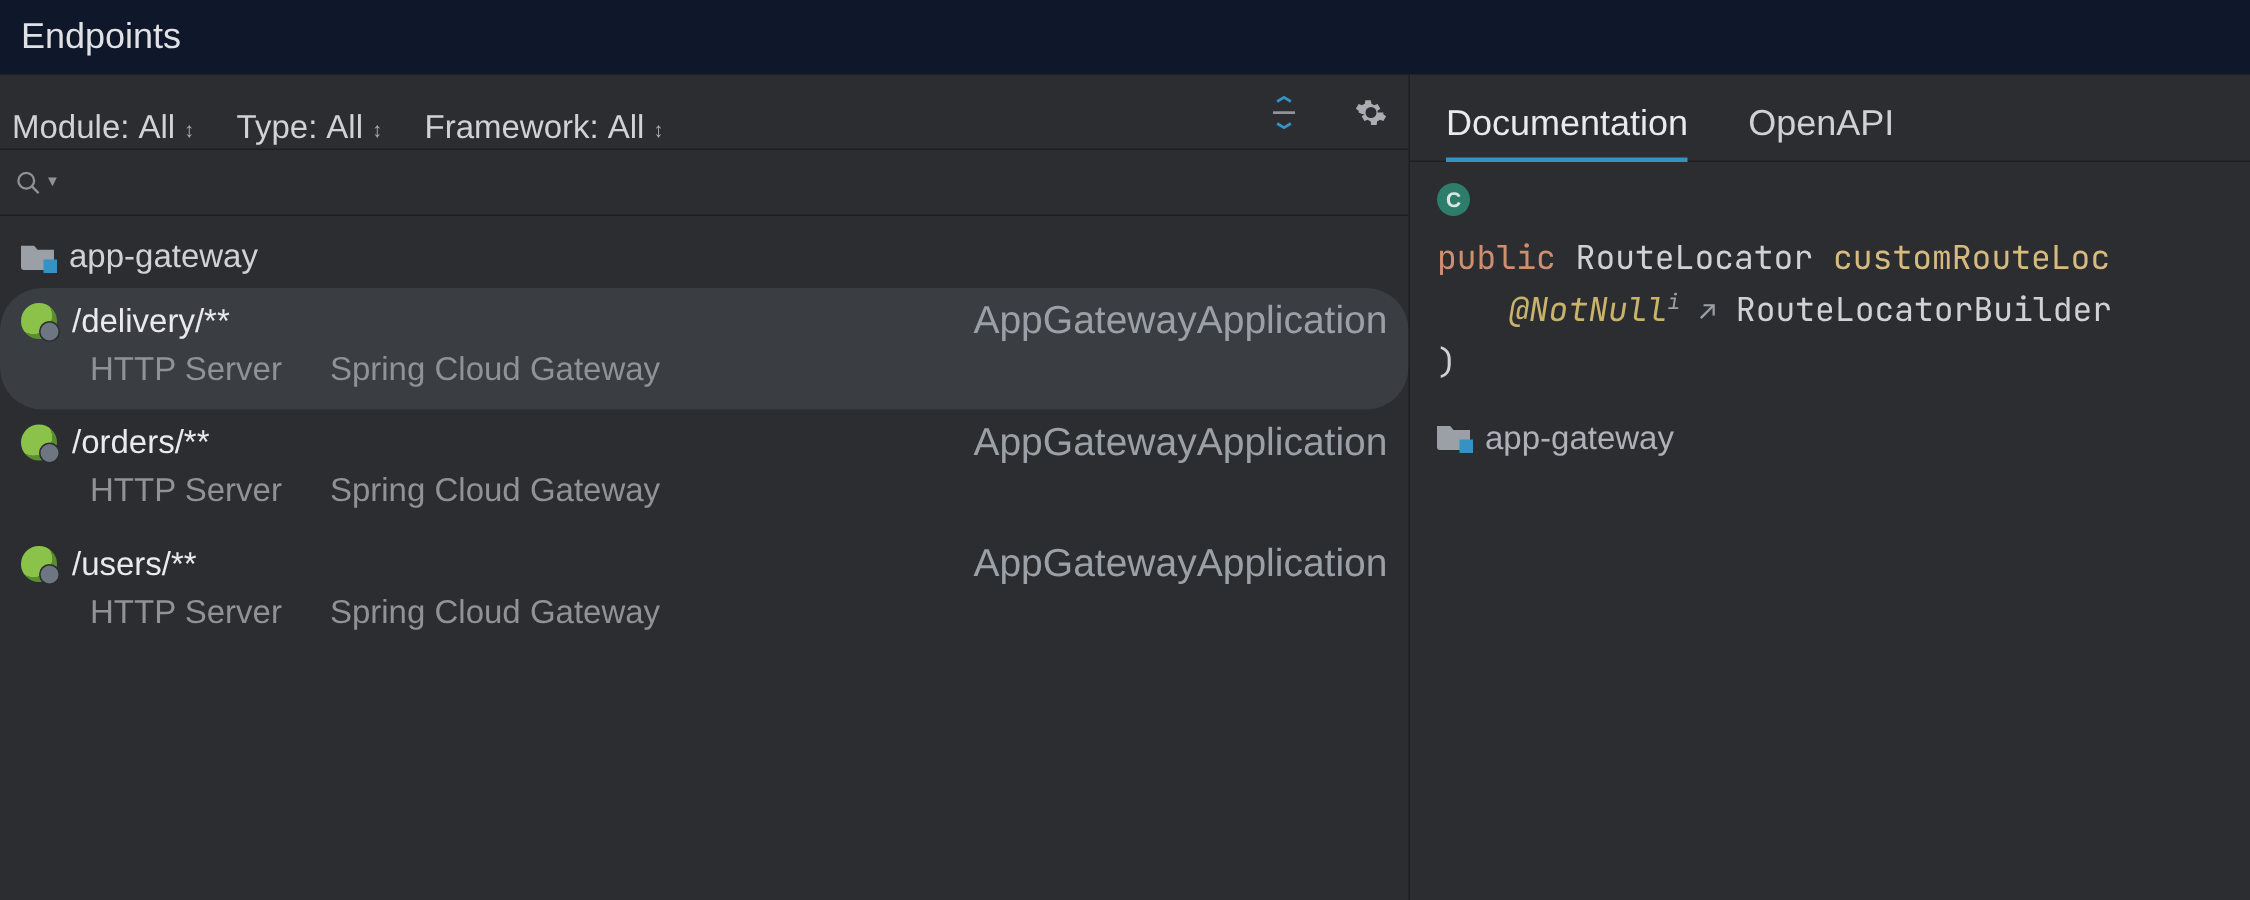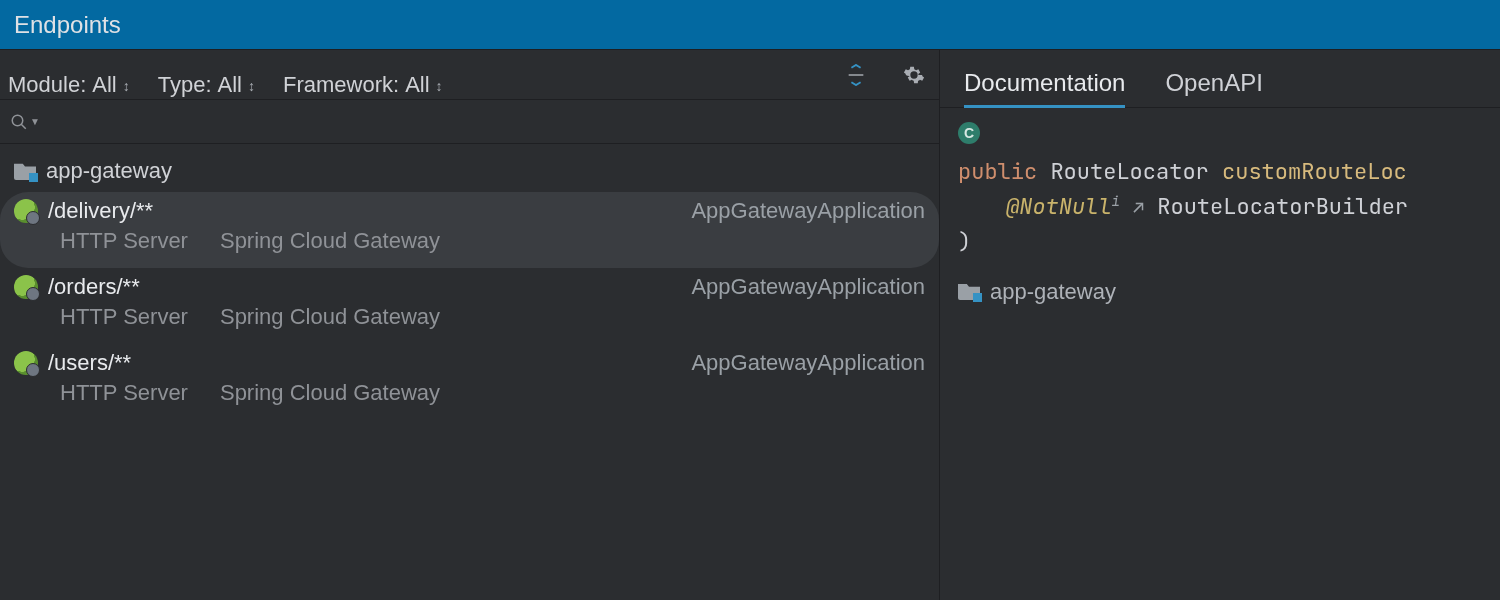--- a/index.html
+++ b/index.html
@@ -7,21 +7,21 @@
   body {
     background: #2b2d30;
     color: #bcbec4;
     font-family: "Segoe UI", Arial, sans-serif;
     font-size: 20px;
     display: flex;
     flex-direction: column;
   }
   .titlebar {
     height: 50px;
-    background: #0369a1;
+    background: #0f172a;
     border-bottom: 1px solid #1e1f22;
     display: flex;
     align-items: center;
     padding: 0 14px;
     color: #dfe1e5;
     font-size: 24px;
     font-weight: 400;
   }
   .workspace {
     flex: 1;
@@ -126,21 +126,21 @@
   .ep-icon::after {
     content: "";
     position: absolute;
     right: -2px; bottom: -2px;
     width: 12px; height: 12px; border-radius: 50%;
     background: #6e7681;
     border: 1px solid #2b2d30;
   }
   .ep-path { color: #e8eaed; font-size: 22px; }
   .ep-spacer { flex: 1; }
-  .ep-class { color: #9aa0a6; font-size: 22px; }
+  .ep-class { color: #9aa0a6; font-size: 26px; }
   .ep-sub {
     display: flex; gap: 32px;
     padding: 4px 0 8px 46px;
     color: #8f9297;
     font-size: 22px;
   }
   .right-pane {
     flex: 1;
     display: flex;
     flex-direction: column;

